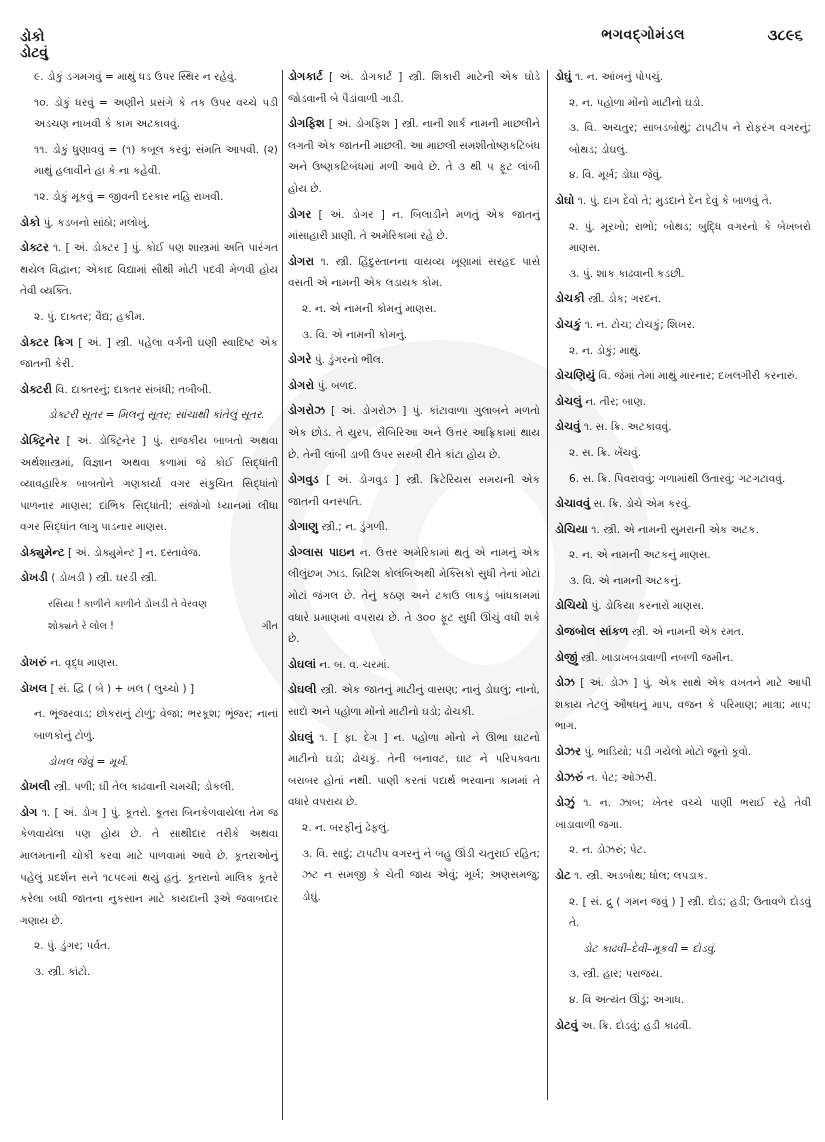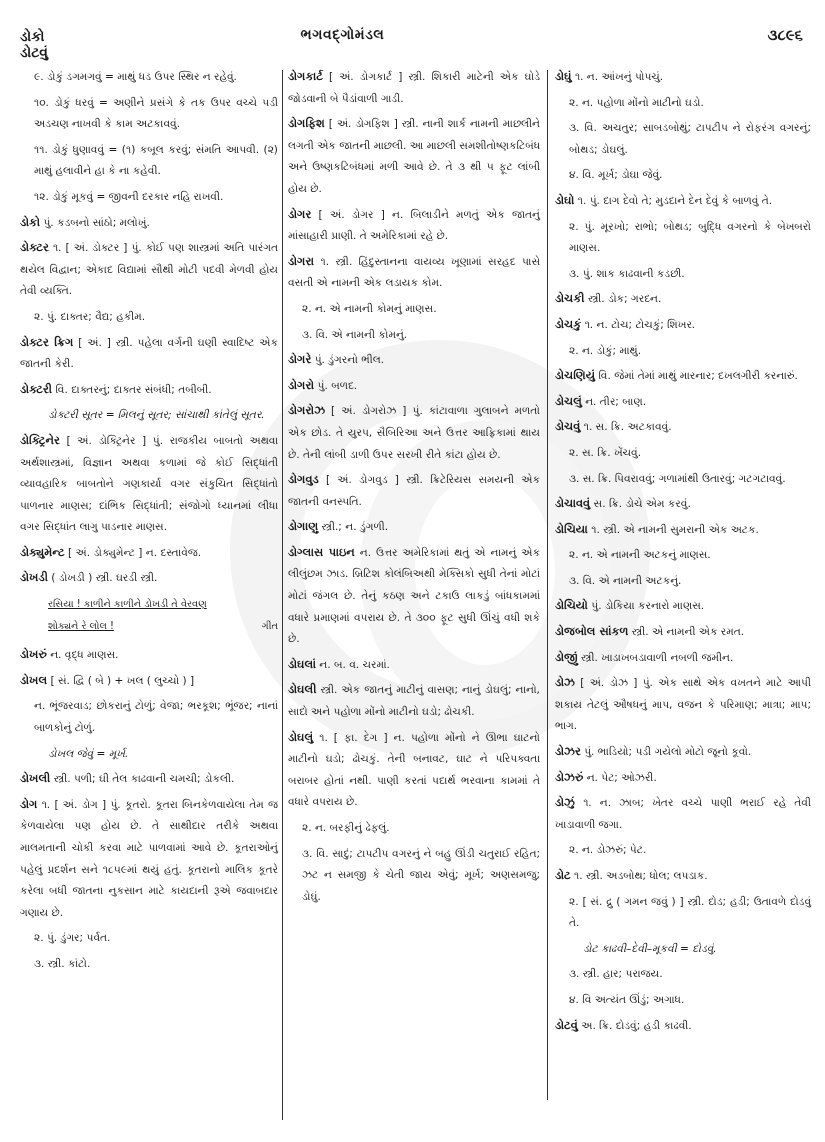--- a/index.html
+++ b/index.html
@@ -14,21 +14,21 @@
     pointer-events:none;
   }
   .watermark2 {
     position:absolute; left:360px; top:420px; width:250px; height:300px;
     border-radius:50%; border:55px solid #f5f5f5; box-sizing:border-box;
     pointer-events:none;
   }
   .header { position:absolute; left:0; top:0; width:825px; height:64px; }
   .guide-top { position:absolute; left:20px; top:28px; font-size:14px; font-weight:bold; }
   .guide-bottom { position:absolute; left:20px; top:44px; font-size:14px; font-weight:bold; }
-  .running-title { position:absolute; left:0; width:685px; top:26px; text-align:center; font-size:14px; font-weight:bold; letter-spacing:0.5px; }
+  .running-title { position:absolute; left:0; width:685px; top:26px; text-align:right; font-size:14px; font-weight:bold; letter-spacing:0.5px; }
   .page-num { position:absolute; right:22px; top:26px; font-size:15px; font-weight:bold; }
 
   .col { position:absolute; top:66px; font-size:10.6px; line-height:21.6px; }
   .col1 { left:20px; width:258px; }
   .col2 { left:288px; width:252px; }
   .col3 { left:555px; width:256px; }
   .rule { position:absolute; top:70px; width:1px; background:#333; }
   .rule1 { left:282px; height:1050px; }
   .rule2 { left:547px; height:1030px; }
 
@@ -63,21 +63,21 @@
     <div class="sub">૧૨. ડોકું મૂકવું = જીવની દરકાર નહિ રાખવી.</div>
     <div class="entry"><span class="hw">ડોકો</span> <span class="body">પું. કડબનો સાંઠો; મલોખું.</span></div>
     <div class="entry"><span class="hw">ડોક્ટર</span> <span class="body">૧. [ અં. ડોક્ટર ] પું. કોઈ પણ શાસ્ત્રમાં અતિ પારંગત થયેલ વિદ્વાન; એકાદ વિદ્યામાં સૌથી મોટી પદવી મેળવી હોય તેવી વ્યક્તિ.</span></div>
     <div class="sub">૨. પું. દાક્તર; વૈદ્ય; હકીમ.</div>
     <div class="entry"><span class="hw">ડોક્ટર ક્રિગ</span> <span class="body">[ અં. ] સ્ત્રી. પહેલા વર્ગની ઘણી સ્વાદિષ્ટ એક જાતની કેરી.</span></div>
     <div class="entry"><span class="hw">ડોક્ટરી</span> <span class="body">વિ. દાક્તરનું; દાક્તર સંબંધી; તબીબી.</span></div>
     <div class="sub2">ડોક્ટરી સૂતર = મિલનું સૂતર; સાંચાથી કાંતેલું સૂતર.</div>
     <div class="entry"><span class="hw">ડોક્ટ્રિનેર</span> <span class="body">[ અં. ડોક્ટ્રિનેર ] પું. રાજકીય બાબતો અથવા અર્થશાસ્ત્રમાં, વિજ્ઞાન અથવા કળામાં જે કોઈ સિદ્ધાંતી વ્યાવહારિક બાબતોને ગણકાર્યા વગર સંકુચિત સિદ્ધાંતો પાળનાર માણસ; દાંભિક સિદ્ધાંતી; સંજોગો ધ્યાનમાં લીધા વગર સિદ્ધાંત લાગુ પાડનાર માણસ.</span></div>
     <div class="entry"><span class="hw">ડોક્યુમેન્ટ</span> <span class="body">[ અં. ડોક્યુમેન્ટ ] ન. દસ્તાવેજ.</span></div>
     <div class="entry"><span class="hw">ડોખડી</span> <span class="body">( ડોખડી ) સ્ત્રી. ઘરડી સ્ત્રી.</span></div>
-    <div style="margin-bottom: 8px; text-decoration: underline;">
+    <div style="margin-bottom: 16px;">
       <div class="quote">રસિયા ! કાળીને કાળીને ડોખડી તે વેરવણ</div>
       <div class="quote"><span>શોક્યને રે લોલ !</span><span class="quote-src">ગીત</span></div>
     </div>
     <div class="entry"><span class="hw">ડોખરું</span> <span class="body">ન. વૃદ્ધ માણસ.</span></div>
     <div class="entry"><span class="hw">ડોખલ</span> <span class="body">[ સં. દ્વિ ( બે ) + ખલ ( લુચ્ચો ) ]</span></div>
     <div class="sub">ન. ભૂંજરવાડ; છોકરાનું ટોળું; વેજા; ભરકૂશ; ભૂંજર; નાનાં બાળકોનું ટોળું.</div>
     <div class="sub2">ડોખલ જેવું = મૂર્ખ.</div>
     <div class="entry"><span class="hw">ડોખલી</span> <span class="body">સ્ત્રી. પળી; ઘી તેલ કાઢવાની ચમચી; ડોકલી.</span></div>
     <div class="entry"><span class="hw">ડોગ</span> <span class="body">૧. [ અં. ડોગ ] પું. કૂતરો. કૂતરા બિનકેળવાયેલા તેમ જ કેળવાયેલા પણ હોય છે. તે સાથીદાર તરીકે અથવા માલમતાની ચોકી કરવા માટે પાળવામાં આવે છે. કૂતરાઓનું પહેલું પ્રદર્શન સને ૧૮૫૯માં થયું હતું. કૂતરાનો માલિક કૂતરે કરેલા બધી જાતના નુકસાન માટે કાયદાની રૂએ જવાબદાર ગણાય છે.</span></div>
     <div class="sub">૨. પું. ડુંગર; પર્વત.</div>
@@ -110,21 +110,21 @@
     <div class="entry"><span class="hw">ડોઘો</span> <span class="body">૧. પું. દાગ દેવો તે; મુડદાને દેન દેવું કે બાળવું તે.</span></div>
     <div class="sub">૨. પું. મૂરખો; રાભો; બોથડ; બુદ્ધિ વગરનો કે બેખબરો માણસ.</div>
     <div class="sub">૩. પું. શાક કાઢવાની કડછી.</div>
     <div class="entry"><span class="hw">ડોચકી</span> <span class="body">સ્ત્રી. ડોક; ગરદન.</span></div>
     <div class="entry"><span class="hw">ડોચકું</span> <span class="body">૧. ન. ટોચ; ટોચકું; શિખર.</span></div>
     <div class="sub">૨. ન. ડોકું; માથું.</div>
     <div class="entry"><span class="hw">ડોચણિયું</span> <span class="body">વિ. જેમાં તેમાં માથું મારનાર; દખલગીરી કરનારું.</span></div>
     <div class="entry"><span class="hw">ડોચલું</span> <span class="body">ન. તીર; બાણ.</span></div>
     <div class="entry"><span class="hw">ડોચવું</span> <span class="body">૧. સ. ક્રિ. અટકાવવું.</span></div>
     <div class="sub">૨. સ. ક્રિ. ખેંચવું.</div>
-    <div class="sub">૩. સ. ક્રિ. પિવરાવવું; ગળામાંથી ઉતારવું; ગટગટાવવું.</div>
+    <div class="sub">6. સ. ક્રિ. પિવરાવવું; ગળામાંથી ઉતારવું; ગટગટાવવું.</div>
     <div class="entry"><span class="hw">ડોચાવવું</span> <span class="body">સ. ક્રિ. ડોચે એમ કરવું.</span></div>
     <div class="entry"><span class="hw">ડોચિયા</span> <span class="body">૧. સ્ત્રી. એ નામની સુમરાની એક અટક.</span></div>
     <div class="sub">૨. ન. એ નામની અટકનું માણસ.</div>
     <div class="sub">૩. વિ. એ નામની અટકનું.</div>
     <div class="entry"><span class="hw">ડોચિયો</span> <span class="body">પું. ડોકિયા કરનારો માણસ.</span></div>
     <div class="entry"><span class="hw">ડોજબોલ સાંકળ</span> <span class="body">સ્ત્રી. એ નામની એક રમત.</span></div>
     <div class="entry"><span class="hw">ડોજીું</span> <span class="body">સ્ત્રી. ખાડાખબડાવાળી નબળી જમીન.</span></div>
     <div class="entry"><span class="hw">ડોઝ</span> <span class="body">[ અં. ડોઝ ] પું. એક સાથે એક વખતને માટે આપી શકાય તેટલું ઔષધનું માપ, વજન કે પરિમાણ; માત્રા; માપ; ભાગ.</span></div>
     <div class="entry"><span class="hw">ડોઝર</span> <span class="body">પું. ભાડિયો; પડી ગયેલો મોટો જૂનો કૂવો.</span></div>
     <div class="entry"><span class="hw">ડોઝરું</span> <span class="body">ન. પેટ; ઓઝરી.</span></div>

